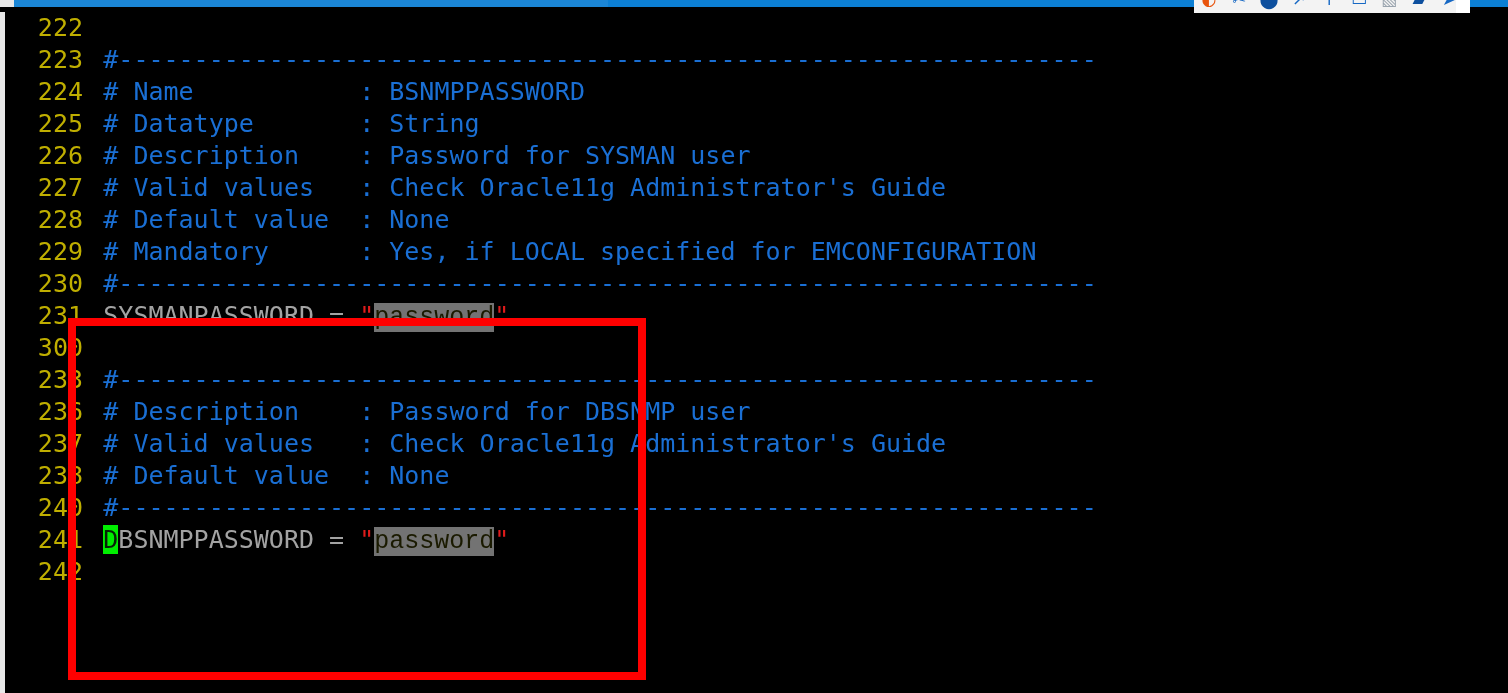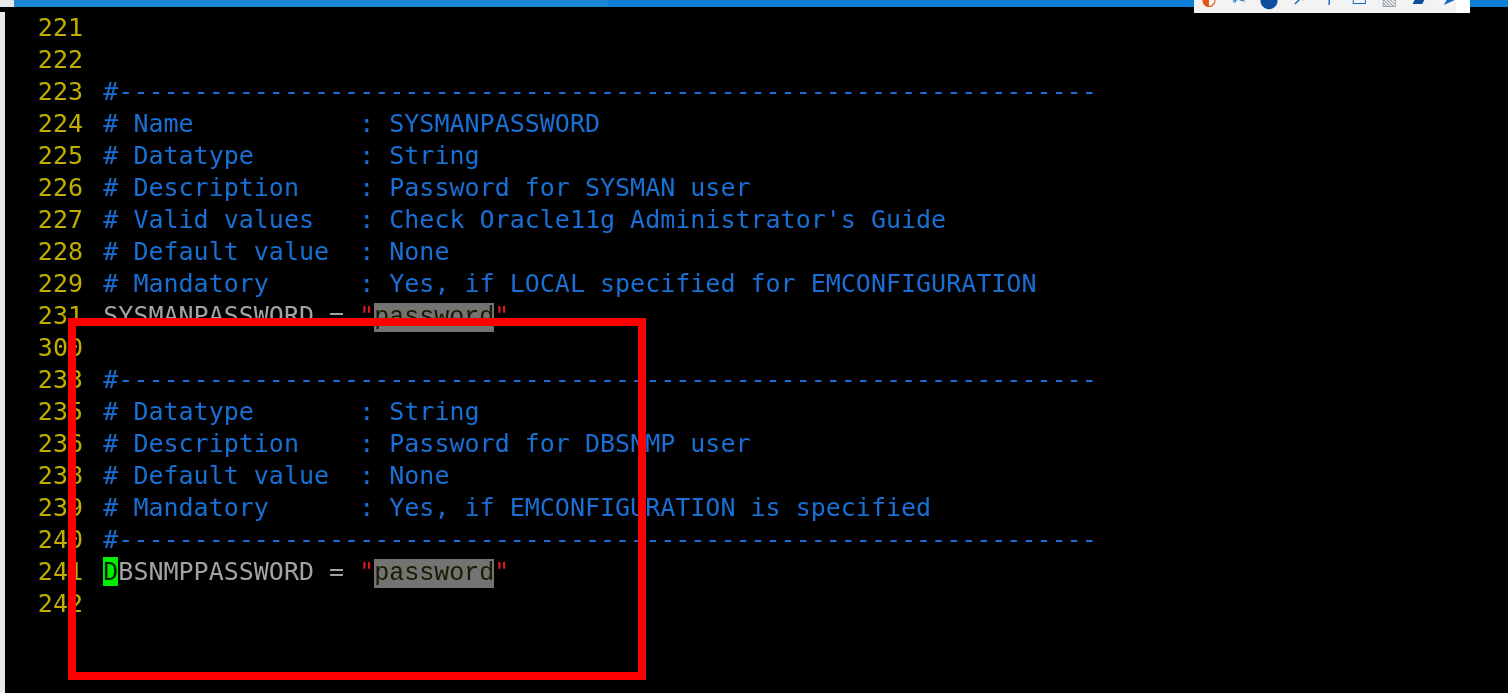--- a/index.html
+++ b/index.html
@@ -187,36 +187,35 @@
       </div>
       <div class="tb-icon tb-blue">
         <span class="glyph">➤</span>
       </div>
       <div class="toolbar-tail"></div>
   </div>
 
   <div class="code-area">
     <div class="gutter-edge"></div>
     <div class="code-lines" id="code-lines">
-        <div class="line"><span class="lineno">221</span><span class="sp"> </span></div>
         <div class="line"><span class="lineno">222</span><span class="sp"> </span></div>
         <div class="line"><span class="lineno">223</span><span class="sp"> </span><span class="tok-comment">#-----------------------------------------------------------------</span></div>
-        <div class="line"><span class="lineno">224</span><span class="sp"> </span><span class="tok-comment"># Name           : SYSMANPASSWORD</span></div>
+        <div class="line"><span class="lineno">224</span><span class="sp"> </span><span class="tok-comment"># Name           : BSNMPPASSWORD</span></div>
         <div class="line"><span class="lineno">225</span><span class="sp"> </span><span class="tok-comment"># Datatype       : String</span></div>
         <div class="line"><span class="lineno">226</span><span class="sp"> </span><span class="tok-comment"># Description    : Password for SYSMAN user</span></div>
         <div class="line"><span class="lineno">227</span><span class="sp"> </span><span class="tok-comment"># Valid values   : Check Oracle11g Administrator's Guide</span></div>
         <div class="line"><span class="lineno">228</span><span class="sp"> </span><span class="tok-comment"># Default value  : None</span></div>
         <div class="line"><span class="lineno">229</span><span class="sp"> </span><span class="tok-comment"># Mandatory      : Yes, if LOCAL specified for EMCONFIGURATION</span></div>
+        <div class="line"><span class="lineno">230</span><span class="sp"> </span><span class="tok-comment">#-----------------------------------------------------------------</span></div>
         <div class="line"><span class="lineno">231</span><span class="sp"> </span><span class="tok-plain">SYSMANPASSWORD = </span><span class="tok-string">"</span><span class="tok-hl">password</span><span class="tok-string">"</span></div>
         <div class="line"><span class="lineno">300</span><span class="sp"> </span></div>
         <div class="line"><span class="lineno">233</span><span class="sp"> </span><span class="tok-comment">#-----------------------------------------------------------------</span></div>
-        <div class="line"><span class="lineno">235</span><span class="sp"> </span><span class="tok-comment"># Datatype       : String</span></div>
         <div class="line"><span class="lineno">236</span><span class="sp"> </span><span class="tok-comment"># Description    : Password for DBSNMP user</span></div>
+        <div class="line"><span class="lineno">237</span><span class="sp"> </span><span class="tok-comment"># Valid values   : Check Oracle11g Administrator's Guide</span></div>
         <div class="line"><span class="lineno">238</span><span class="sp"> </span><span class="tok-comment"># Default value  : None</span></div>
-        <div class="line"><span class="lineno">239</span><span class="sp"> </span><span class="tok-comment"># Mandatory      : Yes, if EMCONFIGURATION is specified</span></div>
         <div class="line"><span class="lineno">240</span><span class="sp"> </span><span class="tok-comment">#-----------------------------------------------------------------</span></div>
         <div class="line"><span class="lineno">241</span><span class="sp"> </span><span class="tok-cursor">D</span><span class="tok-plain">BSNMPPASSWORD = </span><span class="tok-string">"</span><span class="tok-hl">password</span><span class="tok-string">"</span></div>
         <div class="line"><span class="lineno">242</span><span class="sp"> </span></div>
       </div>
   </div>
 
   <div class="red-box"></div>
 
 </div>
 

